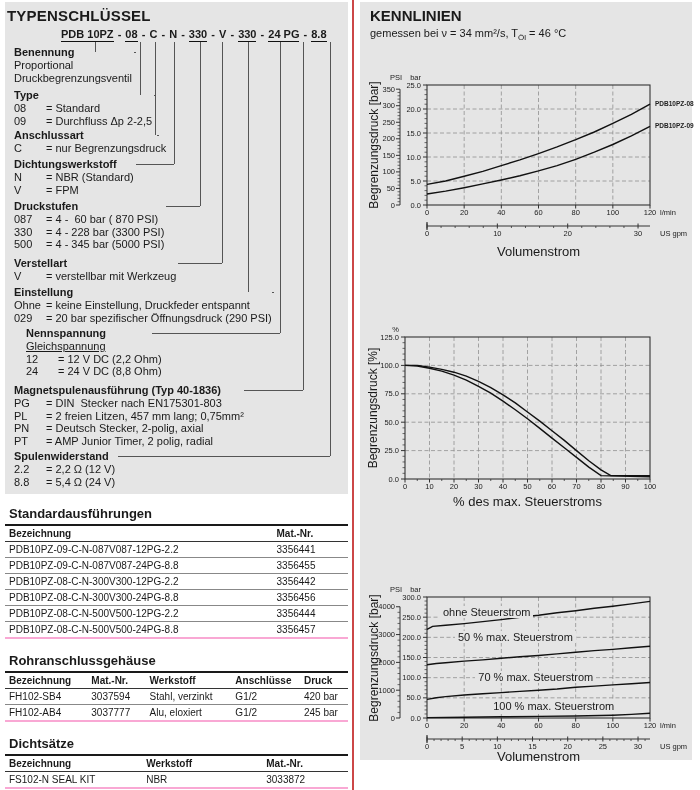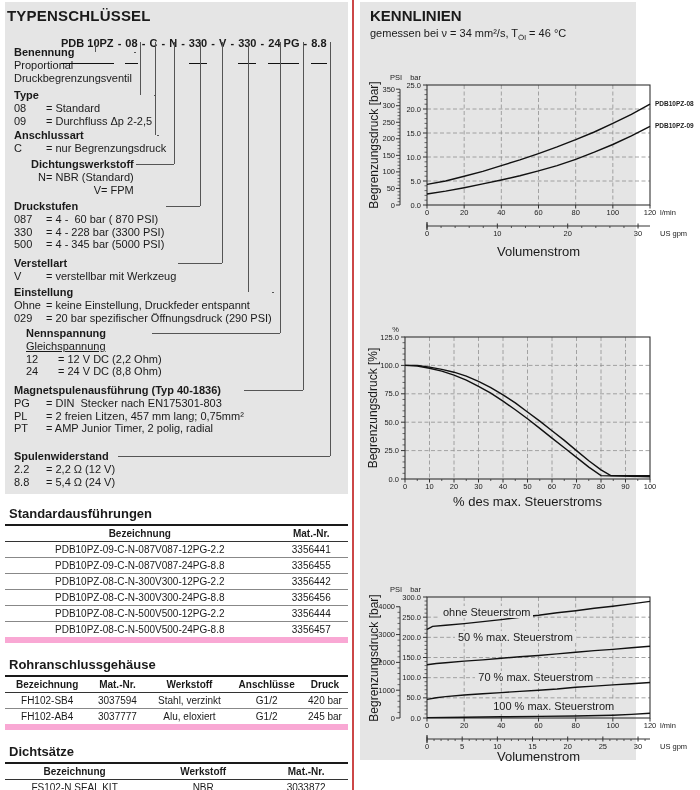--- a/index.html
+++ b/index.html
@@ -3,49 +3,49 @@
 <meta charset="utf-8">
 <style>
   html,body{margin:0;padding:0;}
   body{font-family:"Liberation Sans","DejaVu Sans",sans-serif;background:#fff;}
   #page{position:relative;width:700px;height:790px;background:#ffffff;overflow:hidden;color:#1a1a1a;}
 
   
   #typekey-panel{position:absolute;left:5px;top:2px;width:343px;height:492px;background:#e5e5e5;}
   .panel-title{position:absolute;left:2px;top:5px;font-size:15px;font-weight:bold;letter-spacing:.2px;}
   #type-code{position:absolute;left:56px;top:26px;font-size:11px;font-weight:bold;white-space:pre;}
-  #type-code .seg{display:inline-block;padding-bottom:14px;margin-top:9px;}
+  #type-code .seg{display:inline-block;padding-bottom:1px;}
   #type-code .seg.u{border-bottom:1.5px solid #111;}
   #type-code .sep{display:inline-block;padding:0 1px;}
   .tk-section{position:absolute;left:9px;}
   .tk-head{font-size:11px;font-weight:bold;line-height:13px;white-space:pre;}
   .tk-line{font-size:11px;line-height:12.7px;white-space:pre;}
   .tk-code{display:inline-block;min-width:32px;}
   .tk-item.u{text-decoration:underline;}
   .hline,.vline{position:absolute;background:#555;}
   .hline{height:1px;}
   .vline{width:1px;}
 
   
   #tables{position:absolute;left:5px;top:506px;width:343px;}
   .tbl-title{font-size:13px;font-weight:bold;margin:14px 0 3px 4px;}
   .tbl-title.first{margin-top:0;}
   table{width:100%;border-collapse:collapse;table-layout:fixed;border-top:2px solid #1a1a1a;}
-  th,td{font-size:10px;text-align:center;padding:2px 2px 2px 4px;overflow:hidden;white-space:nowrap;}
+  th,td{font-size:10px;text-align:left;padding:2px 2px 2px 4px;overflow:hidden;white-space:nowrap;}
   thead tr{border-bottom:1.5px solid #333;}
   th{font-weight:bold;}
   tbody tr{border-bottom:1px solid #888;}
-  tbody tr:last-child{border-bottom:6px solid #f9a8d4;}
+  tbody tr:last-child{border-bottom:2px solid #f9a8d4;}
   .tbl-footer{font-size:10px;margin:3px 0 0 4px;}
 
   
   #divider{position:absolute;left:352px;top:0;width:2px;height:790px;background:#cc4747;}
 
   
-  #kenn-panel{position:absolute;left:360px;top:2px;width:276px;height:758px;background:#e5e5e5;}
+  #kenn-panel{position:absolute;left:360px;top:2px;width:332px;height:758px;background:#e5e5e5;}
   #kenn-title{position:absolute;left:10px;top:5px;font-size:15px;font-weight:bold;}
   #kenn-sub{position:absolute;left:10px;top:25px;font-size:11px;}
   #kenn-sub sub{font-size:8px;}
   .chart{position:absolute;left:0;width:332px;}
   .chart svg{position:absolute;left:0;top:0;overflow:visible;}
   .ylab{position:absolute;font-size:12px;white-space:nowrap;transform:translate(-50%,-50%) rotate(-90deg);}
   .xlab{position:absolute;text-align:center;font-size:13px;}
   .anno{position:absolute;font-size:11px;background:#e5e5e5;padding:0 3px;white-space:nowrap;transform:translateY(-50%);}
 </style>
 </head>
@@ -70,21 +70,21 @@
         <div class="tk-line"><span class="tk-code">09</span><span class="tk-item">= Durchfluss Δp 2-2,5</span></div>
       </div>
       <div class="hline" style="left: 149.141px; top: 93px; width: 2px;"></div>
       <div class="vline" style="left: 135px; top: 40px; height: 53px;"></div>
       <div class="tk-section" style="top: 127px;">
         <div class="tk-head">Anschlussart</div>
         <div class="tk-line"><span class="tk-code">C</span><span class="tk-item">= nur Begrenzungsdruck</span></div>
       </div>
       <div class="hline" style="left: 152.141px; top: 133px; width: 2px;"></div>
       <div class="vline" style="left: 150px; top: 40px; height: 93px;"></div>
-      <div class="tk-section" style="top: 156px; text-align: right;">
+      <div class="tk-section" style="top: 156px;">
         <div class="tk-head">Dichtungswerkstoff</div>
         <div class="tk-line"><span class="tk-code">N</span><span class="tk-item">= NBR (Standard)</span></div>
         <div class="tk-line"><span class="tk-code">V</span><span class="tk-item">= FPM</span></div>
       </div>
       <div class="hline" style="left: 131.125px; top: 162px; width: 37.875px;"></div>
       <div class="vline" style="left: 169px; top: 40px; height: 122px;"></div>
       <div class="tk-section" style="top: 198px;">
         <div class="tk-head">Druckstufen</div>
         <div class="tk-line"><span class="tk-code">087</span><span class="tk-item">= 4 -  60 bar ( 870 PSI)</span></div>
         <div class="tk-line"><span class="tk-code">330</span><span class="tk-item">= 4 - 228 bar (3300 PSI)</span></div>
@@ -110,20 +110,21 @@
         <div class="tk-line"><span class="tk-item u">Gleichspannung</span></div>
         <div class="tk-line"><span class="tk-code">12</span><span class="tk-item">= 12 V DC (2,2 Ohm)</span></div>
         <div class="tk-line"><span class="tk-code">24</span><span class="tk-item">= 24 V DC (8,8 Ohm)</span></div>
       </div>
       <div class="hline" style="left: 146.719px; top: 331px; width: 128.281px;"></div>
       <div class="vline" style="left: 275px; top: 40px; height: 291px;"></div>
       <div class="tk-section" style="top: 382px;">
         <div class="tk-head">Magnetspulenausführung (Typ 40-1836)</div>
         <div class="tk-line"><span class="tk-code">PG</span><span class="tk-item">= DIN  Stecker nach EN175301-803</span></div>
         <div class="tk-line"><span class="tk-code">PL</span><span class="tk-item">= 2 freien Litzen, 457 mm lang; 0,75mm²</span></div>
+        <div class="tk-line"><span class="tk-code">PN</span><span class="tk-item">= Deutsch Stecker, 2-polig, axial</span></div>
         <div class="tk-line"><span class="tk-code">PT</span><span class="tk-item">= AMP Junior Timer, 2 polig, radial</span></div>
       </div>
       <div class="hline" style="left: 239.141px; top: 388px; width: 58.8594px;"></div>
       <div class="vline" style="left: 298px; top: 40px; height: 348px;"></div>
       <div class="tk-section" style="top: 448px;">
         <div class="tk-head">Spulenwiderstand</div>
         <div class="tk-line"><span class="tk-code">2.2</span><span class="tk-item">= 2,2 Ω (12 V)</span></div>
         <div class="tk-line"><span class="tk-code">8.8</span><span class="tk-item">= 5,4 Ω (24 V)</span></div>
       </div>
       <div class="hline" style="left: 112.797px; top: 454px; width: 212.203px;"></div>

